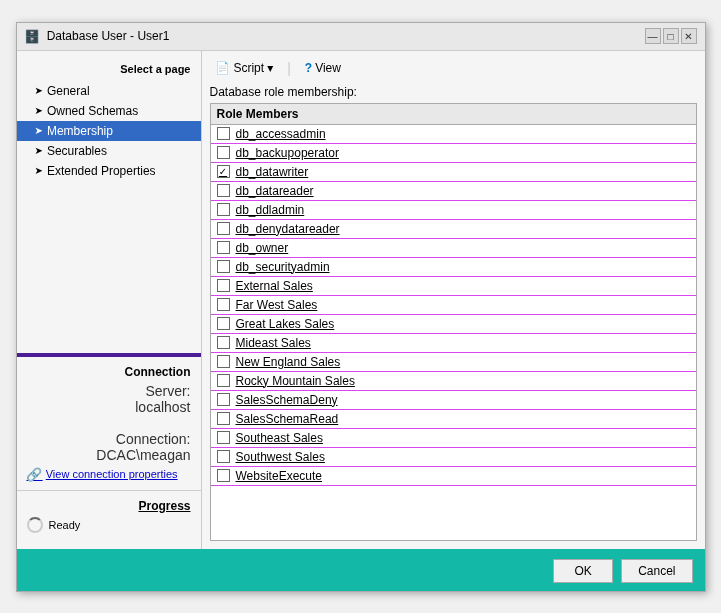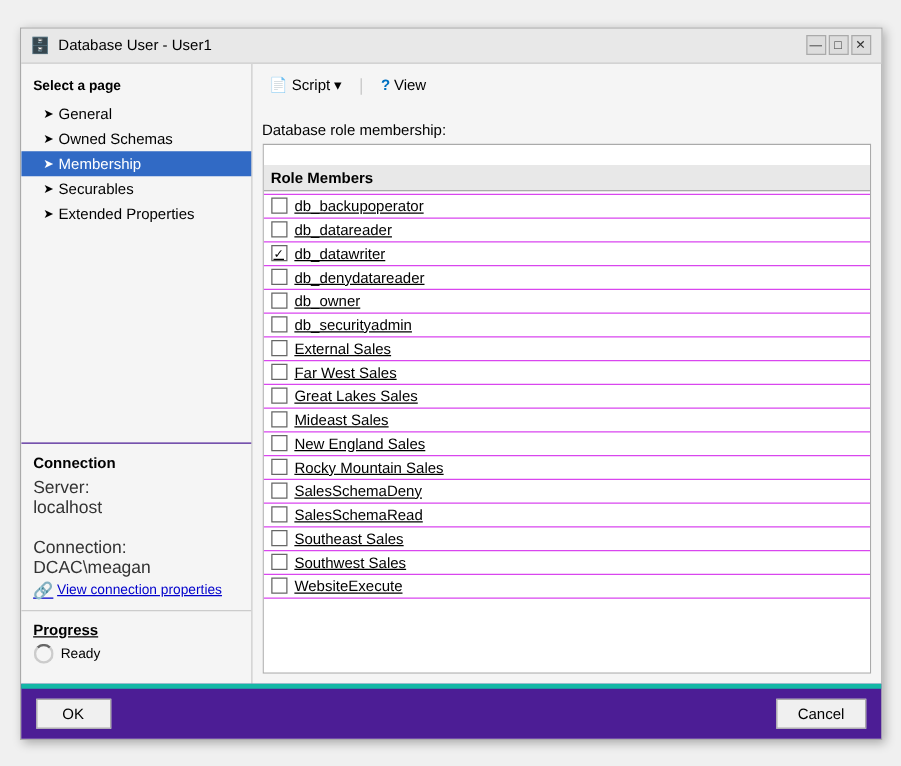--- a/index.html
+++ b/index.html
@@ -66,20 +66,21 @@
 
     
     .left-panel {
       width: 185px;
       background: #f5f5f5;
       border-right: 1px solid #ccc;
       display: flex;
       flex-direction: column;
       padding: 8px 0;
       flex-shrink: 0;
+      text-align: right;
     }
     .section-label {
       font-weight: bold;
       font-size: 11px;
       padding: 4px 10px 6px;
       color: #000;
     }
     .nav-item {
       padding: 3px 10px 3px 18px;
       font-size: 12px;
@@ -93,21 +94,21 @@
       background: #316AC5;
       color: white;
     }
     .nav-item .arrow {
       font-size: 10px;
       color: inherit;
     }
     .connection-section {
       margin-top: auto;
       padding: 8px 10px;
-      border-top: 1px solid #4c1d95;
+      border-top: 4px solid #4c1d95;
     }
     .connection-title {
       font-weight: bold;
       font-size: 12px;
       margin-bottom: 4px;
     }
     .connection-info {
       font-size: 14px;
       color: #333;
       margin-bottom: 2px;
@@ -175,41 +176,40 @@
     .toolbar-separator {
       color: #ccc;
       font-size: 14px;
     }
 
     .content-area {
       flex: 1;
       display: flex;
       flex-direction: column;
       overflow: hidden;
-      margin-top: 12px;
     }
     .content-label {
       font-size: 12px;
       margin-bottom: 4px;
       color: #000;
     }
     .role-list-container {
       flex: 1;
       border: 1px solid #aaa;
       background: white;
       overflow-y: auto;
     }
     .role-list-header {
       background: #e8e8e8;
       padding: 3px 6px;
       font-size: 12px;
       font-weight: bold;
       border-bottom: 1px solid #aaa;
       position: sticky;
-      top: 16px;
+      top: 0;
     }
     .role-item {
       display: flex;
       align-items: center;
       padding: 2px 6px;
       font-size: 12px;
       gap: 6px;
       border-bottom: 1px solid #d946ef;
       text-decoration: underline;
     }
@@ -228,26 +228,26 @@
       background: white;
     }
     .checkbox.checked::after {
       content: '✓';
       font-size: 10px;
       color: #000;
     }
 
     
     .bottom-bar {
-      border-top: 4px solid #14b8a6;
+      border-top: 2px solid #14b8a6;
       padding: 8px 12px;
       display: flex;
-      justify-content: space-between;
+      justify-content: flex-end;
       gap: 8px;
-      background: #4c1d95;
+      background: #14b8a6;
       flex-shrink: 0;
     }
     .btn {
       padding: 4px 16px;
       font-size: 12px;
       border: 1px solid #aaa;
       background: #f0f0f0;
       cursor: pointer;
       min-width: 60px;
     }
@@ -345,26 +345,30 @@
 
           <div class="role-item">
             <div class="checkbox"></div>
             <span>db_accessadmin</span>
           </div>
           <div class="role-item">
             <div class="checkbox"></div>
             <span>db_backupoperator</span>
           </div>
           <div class="role-item">
-            <div class="checkbox"></div>
-            <span>db_datareader</span>
-          </div>
-          <div class="role-item">
             <div class="checkbox checked"></div>
             <span>db_datawriter</span>
+          </div>
+          <div class="role-item">
+            <div class="checkbox"></div>
+            <span>db_datareader</span>
+          </div>
+          <div class="role-item">
+            <div class="checkbox"></div>
+            <span>db_ddladmin</span>
           </div>
           <div class="role-item">
             <div class="checkbox"></div>
             <span>db_denydatareader</span>
           </div>
           <div class="role-item">
             <div class="checkbox"></div>
             <span>db_owner</span>
           </div>
           <div class="role-item">

